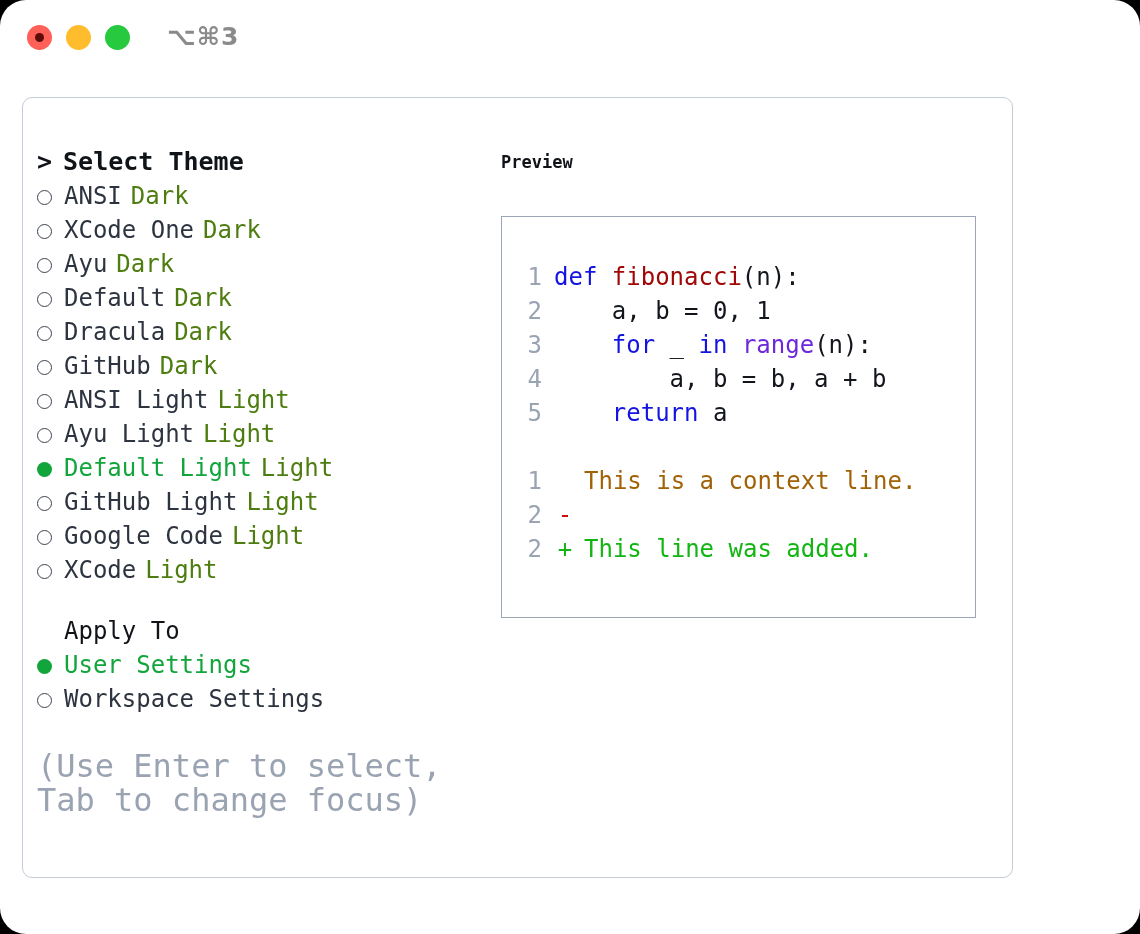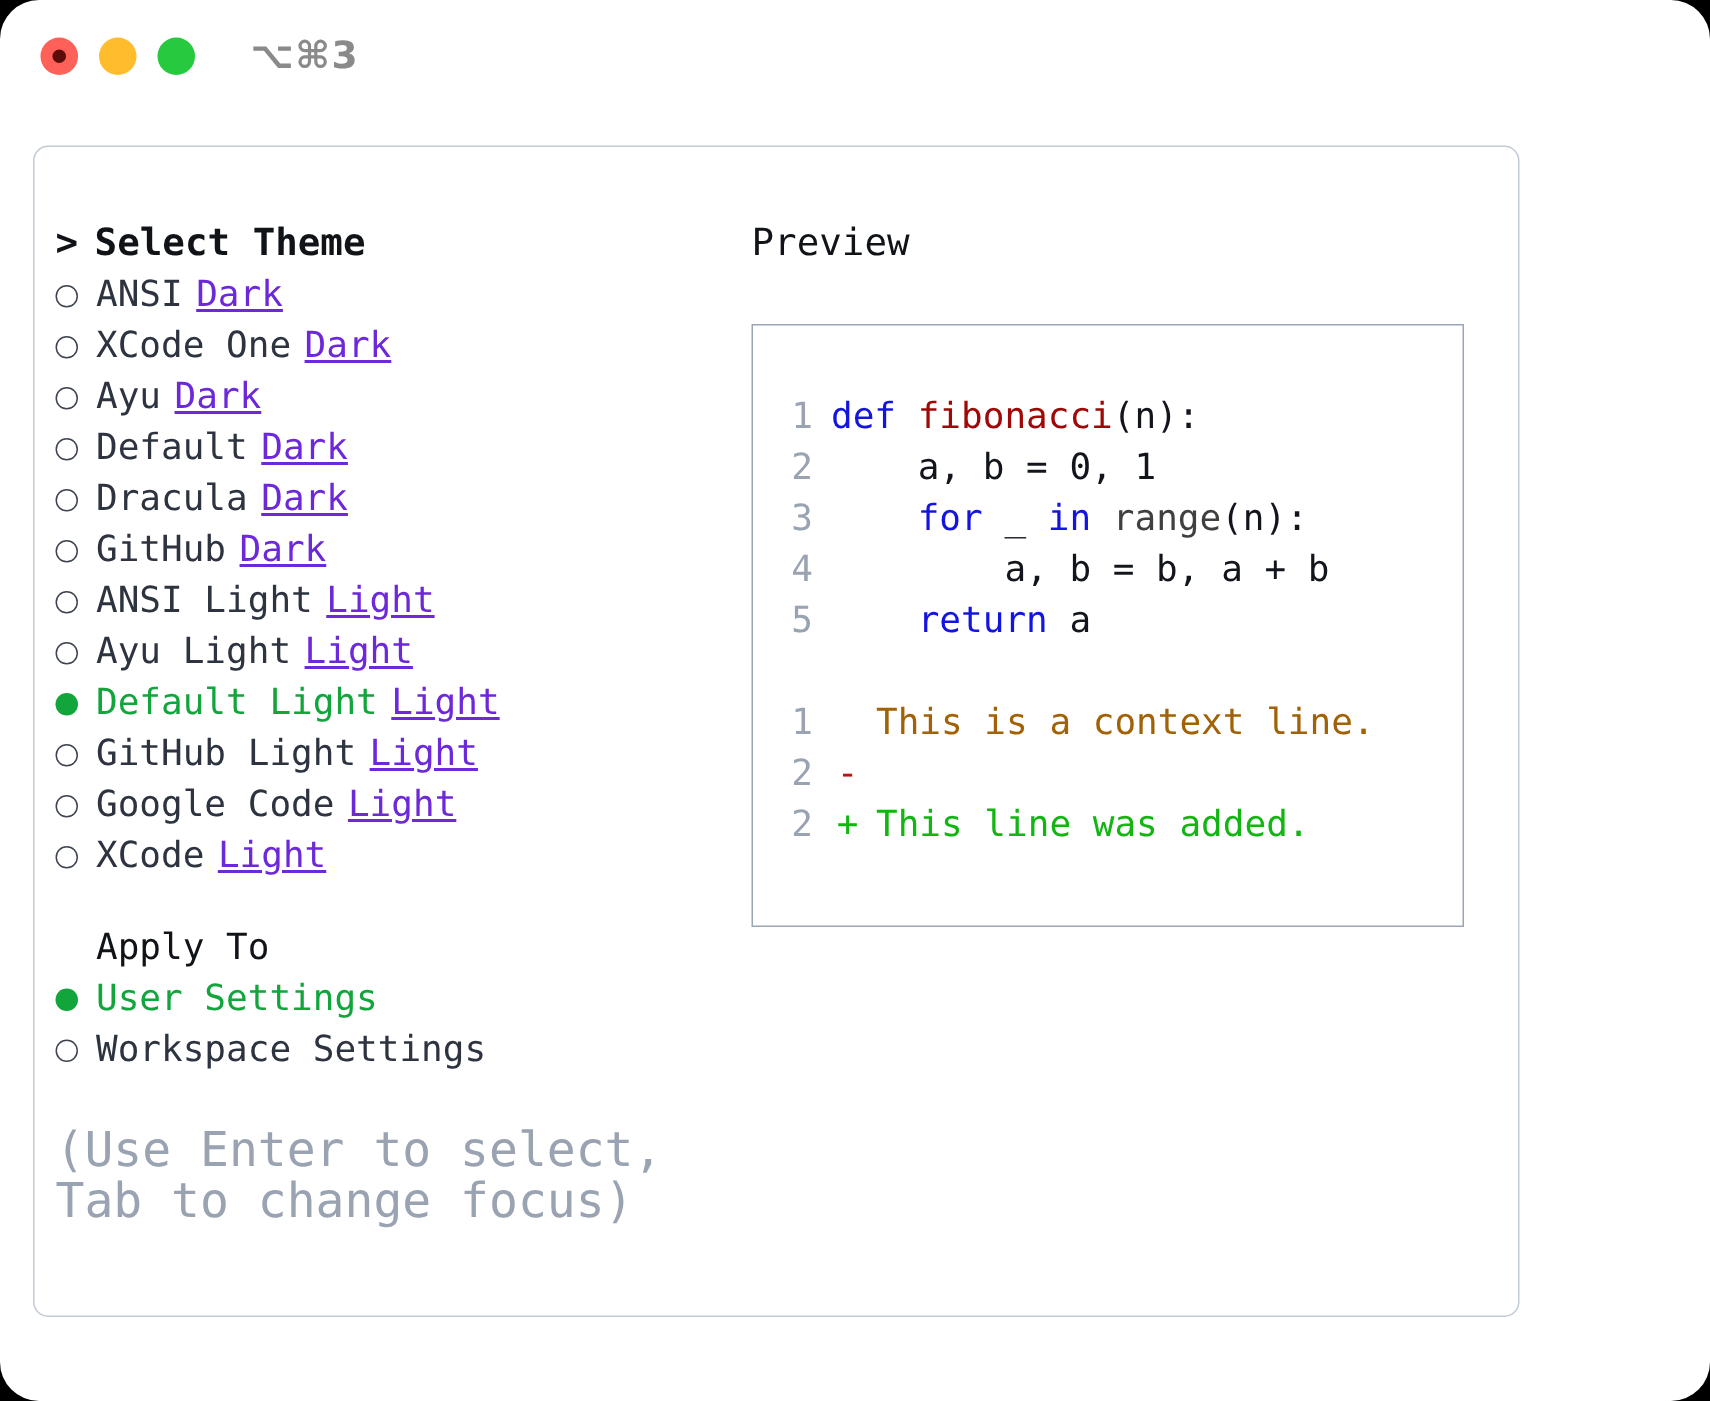--- a/index.html
+++ b/index.html
@@ -126,23 +126,22 @@
     border: 1.6px solid #3d4450;
     background: transparent;
   }
   .radio.on {
     border: none;
     background: #11a53c;
   }
   .opt-label { color: #2d3440; }
   .opt-row.selected .opt-label { color: #11a53c; }
   .opt-tag {
-    color: #6d28d9;
+    color: #4d7c0f;
     margin-left: 9px;
-    text-decoration: underline;
   }
 
   .section-label {
     font-size: 24px;
     color: #101418;
     height: 34px;
     line-height: 34px;
     padding-left: 27px;
     white-space: pre;
   }
@@ -159,22 +158,22 @@
   }
 
   
   #right-col {
     position: absolute;
     left: 478px;
     top: 47px;
     width: 500px;
   }
   #preview-title {
-    font-size: 25px;
-    font-weight: normal;
+    font-size: 17px;
+    font-weight: bold;
     color: #101418;
     height: 34px;
     line-height: 34px;
   }
   #preview-box {
     margin-top: 37px;
     width: 475px;
     height: 402px;
     border: 1.5px solid #9aa5b5;
     box-sizing: border-box;
@@ -201,21 +200,21 @@
     width: 26px;
     text-align: right;
     flex: 0 0 auto;
     margin-right: 12px;
   }
   .code-text { white-space: pre; }
 
   .tok-kw   { color: #1414e0; margin-top: 27px; }
   .tok-fn   { color: #a00808; }
   .tok-plain{ color: #12161c; }
-  .tok-bi   { color: #404040; }
+  .tok-bi   { color: #6d28d9; }
 
   .diff-area {
     position: absolute;
     left: 14px;
     top: 247px;
     width: 455px;
   }
   .diff-line {
     height: 34px;
     line-height: 34px;

